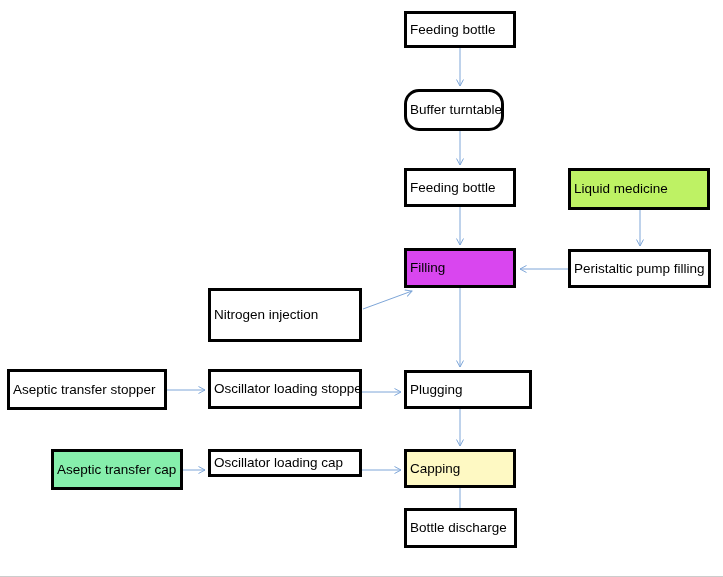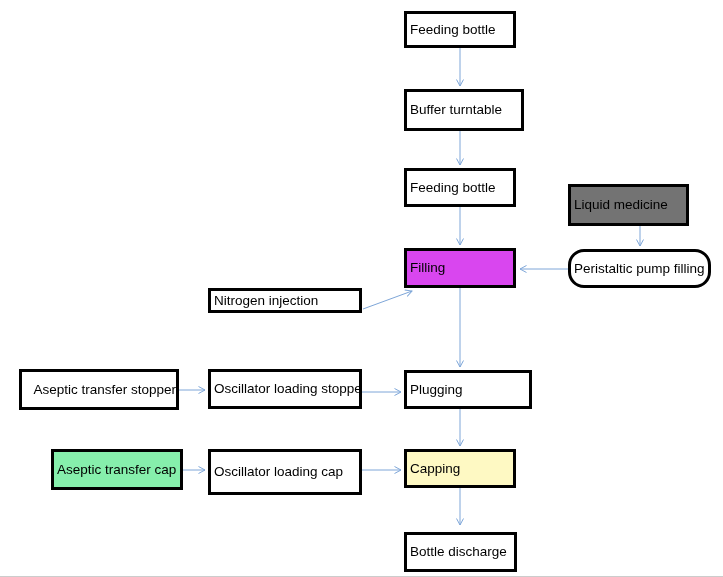--- a/index.html
+++ b/index.html
@@ -70,54 +70,54 @@
       <polyline points="362,392 401,392" fill="none" stroke="#7ea6d8" stroke-width="1" marker-end="url(#open-arrow)"></polyline>
       <polyline points="460,409 460,446" fill="none" stroke="#7ea6d8" stroke-width="1" marker-end="url(#open-arrow)"></polyline>
       <polyline points="167,470 205,470" fill="none" stroke="#7ea6d8" stroke-width="1" marker-end="url(#open-arrow)"></polyline>
       <polyline points="362,470 401,470" fill="none" stroke="#7ea6d8" stroke-width="1" marker-end="url(#open-arrow)"></polyline>
       <polyline points="460,488 460,525" fill="none" stroke="#7ea6d8" stroke-width="1" marker-end="url(#open-arrow)"></polyline>
     </svg>
   <div>
       <div class="node" style="left: 404px; top: 11px; width: 112px; height: 37px; border-color: rgb(0, 0, 0); background: rgb(255, 255, 255);">
         <span>Feeding bottle</span>
       </div>
-      <div class="node" style="left: 404px; top: 89px; width: 120px; height: 42px; border-color: rgb(0, 0, 0); background: rgb(255, 255, 255);">
+      <div class="node" style="left: 404px; top: 89px; width: 100px; height: 42px; border-color: rgb(0, 0, 0); background: rgb(255, 255, 255); border-radius: 15px;">
         <span>Buffer turntable</span>
       </div>
       <div class="node" style="left: 404px; top: 168px; width: 112px; height: 39px; border-color: rgb(0, 0, 0); background: rgb(255, 255, 255);">
         <span>Feeding bottle</span>
       </div>
-      <div class="node" style="left: 568px; top: 184px; width: 121px; height: 42px; border-color: rgb(0, 0, 0); background: #737373;">
+      <div class="node" style="left: 568px; top: 168px; width: 142px; height: 42px; border-color: rgb(0, 0, 0); background: #bef264;">
         <span>Liquid medicine</span>
       </div>
       <div class="node" style="left: 404px; top: 248px; width: 112px; height: 40px; border-color: rgb(0, 0, 0); background: #d946ef;">
         <span>Filling</span>
       </div>
-      <div class="node" style="left: 568px; top: 249px; width: 143px; height: 39px; border-color: rgb(0, 0, 0); background: rgb(255, 255, 255); border-radius: 16px;">
+      <div class="node" style="left: 568px; top: 249px; width: 143px; height: 39px; border-color: rgb(0, 0, 0); background: rgb(255, 255, 255);">
         <span>Peristaltic pump filling</span>
       </div>
-      <div class="node" style="left: 208px; top: 288px; width: 154px; height: 25px; border-color: rgb(0, 0, 0); background: rgb(255, 255, 255);">
+      <div class="node" style="left: 208px; top: 288px; width: 154px; height: 54px; border-color: rgb(0, 0, 0); background: rgb(255, 255, 255);">
         <span>Nitrogen injection</span>
       </div>
-      <div class="node" style="left: 19px; top: 369px; width: 160px; height: 41px; border-color: rgb(0, 0, 0); background: rgb(255, 255, 255); justify-content: flex-end;">
+      <div class="node" style="left: 7px; top: 369px; width: 160px; height: 41px; border-color: rgb(0, 0, 0); background: rgb(255, 255, 255);">
         <span>Aseptic transfer stopper</span>
       </div>
       <div class="node" style="left: 208px; top: 369px; width: 154px; height: 40px; border-color: rgb(0, 0, 0); background: rgb(255, 255, 255);">
         <span>Oscillator loading stopper</span>
       </div>
       <div class="node" style="left: 404px; top: 370px; width: 128px; height: 39px; border-color: rgb(0, 0, 0); background: rgb(255, 255, 255);">
         <span>Plugging</span>
       </div>
       <div class="node" style="left: 7px; top: 449px; width: 132px; height: 41px; border-color: rgb(0, 0, 0); background: #86efac; margin-left: 44px;">
         <span>Aseptic transfer cap</span>
       </div>
-      <div class="node" style="left: 208px; top: 449px; width: 154px; height: 46px; border-color: rgb(0, 0, 0); background: rgb(255, 255, 255);">
+      <div class="node" style="left: 208px; top: 449px; width: 154px; height: 28px; border-color: rgb(0, 0, 0); background: rgb(255, 255, 255);">
         <span>Oscillator loading cap</span>
       </div>
       <div class="node" style="left: 404px; top: 449px; width: 112px; height: 39px; border-color: rgb(0, 0, 0); background: #fef9c3;">
         <span>Capping</span>
       </div>
-      <div class="node" style="left: 404px; top: 532px; width: 113px; height: 40px; border-color: rgb(0, 0, 0); background: rgb(255, 255, 255);">
+      <div class="node" style="left: 404px; top: 508px; width: 113px; height: 40px; border-color: rgb(0, 0, 0); background: rgb(255, 255, 255);">
         <span>Bottle discharge</span>
       </div>
     </div>
   <div class="bottom-rule"></div>
 </div>
 
 </body></html>

